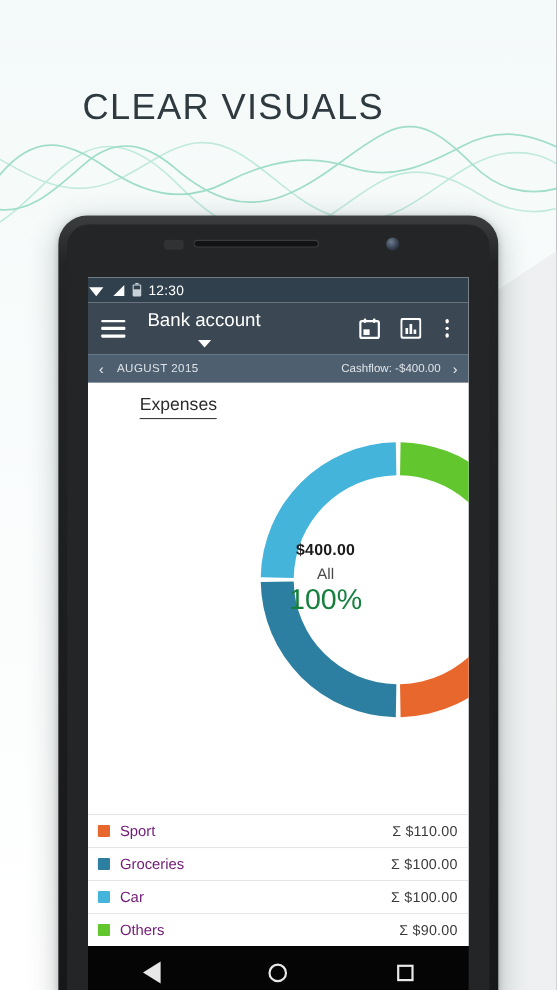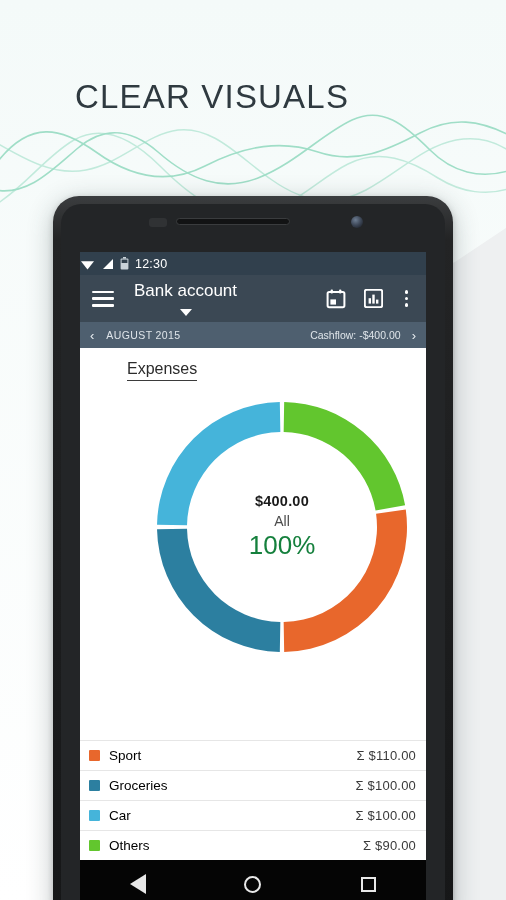--- a/index.html
+++ b/index.html
@@ -152,23 +152,23 @@
   #content { background: #fff; height: 512px; position: relative; }
   #expenses-title {
     position: absolute; left: 12px; top: 12px;
     font-size: 16px; color: #2b2b2b;
     border-bottom: 1.5px solid #3b3b3b;
     padding-bottom: 2px;
     margin-left: 35px;
   }
 
   #donut-wrap {
-    position: absolute; left: 0; top: 34px;
+    position: absolute; left: 14px; top: 34px;
     width: 404px; height: 290px;
-    display: flex; align-items: center; justify-content: center;
+    display: flex; align-items: center; justify-content: flex-end;
   }
   #donut-center {
     position: absolute;
     left: 0; right: 0; top: 50%;
     transform: translateY(-50%);
     text-align: center;
     pointer-events: none;
   }
   #donut-total { font-size: 14.5px; font-weight: bold; color: #1a1a1a; letter-spacing: .2px; }
   #donut-sub { font-size: 14px; color: #4a4a4a; margin-top: 4px; }
@@ -184,21 +184,21 @@
     display: flex; align-items: center;
     padding: 0 10px 0 9px;
     border-top: 1px solid #e6e6e6;
     cursor: pointer;
   }
   .legend-swatch {
     width: 11px; height: 11px; flex: 0 0 11px;
     margin-right: 9px;
     border-radius: 1px;
   }
-  .legend-name { font-size: 13.5px; color: #000000; text-align: right; }
+  .legend-name { font-size: 13.5px; color: #701a75; text-align: right; }
   .legend-amount { margin-left: auto; font-size: 13px; color: #3a3a3a; letter-spacing: .2px; }
 
   
   #nav-bar {
     position: absolute;
     left: 19px; top: 656px;
     width: 346px; height: 48px;
     background: #050505;
     display: flex; align-items: center; justify-content: space-around;
   }

